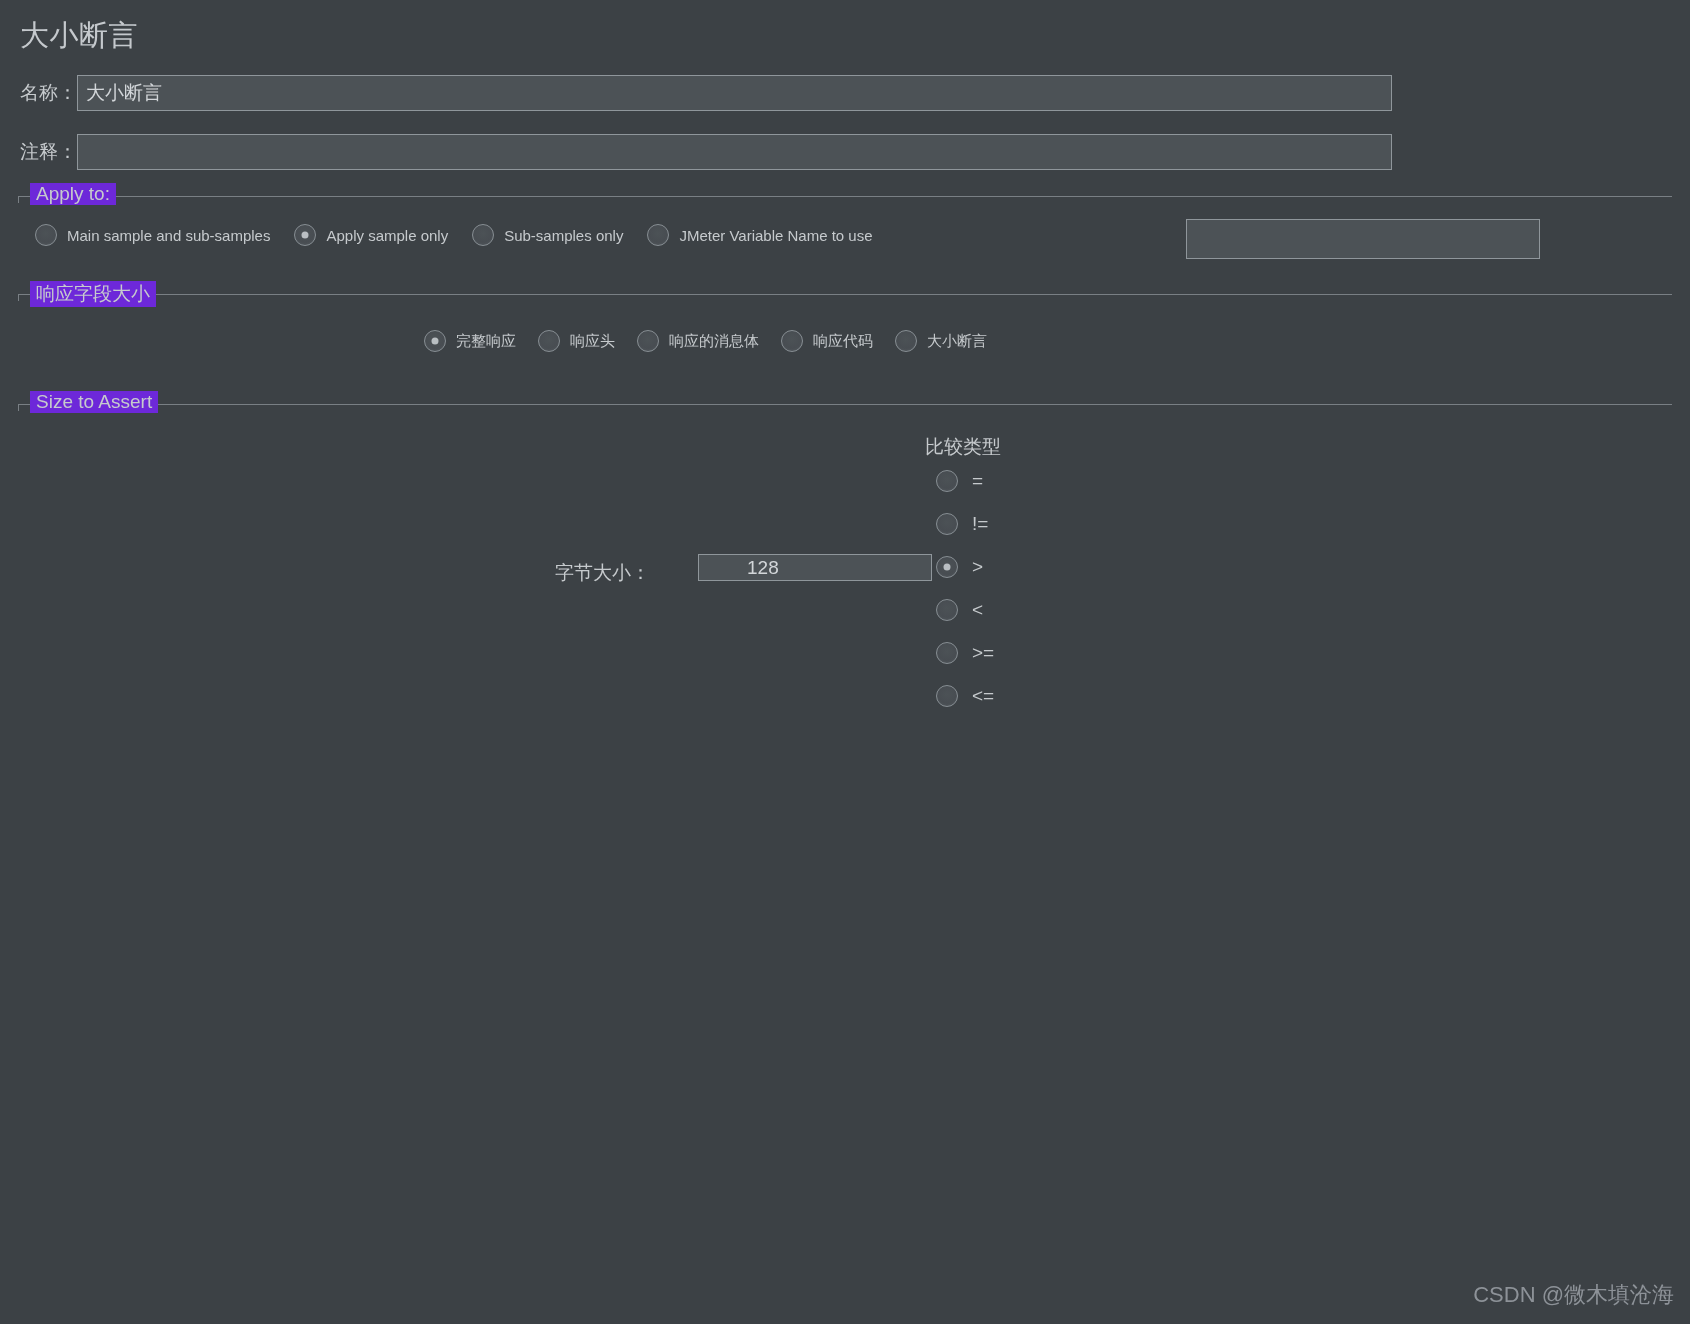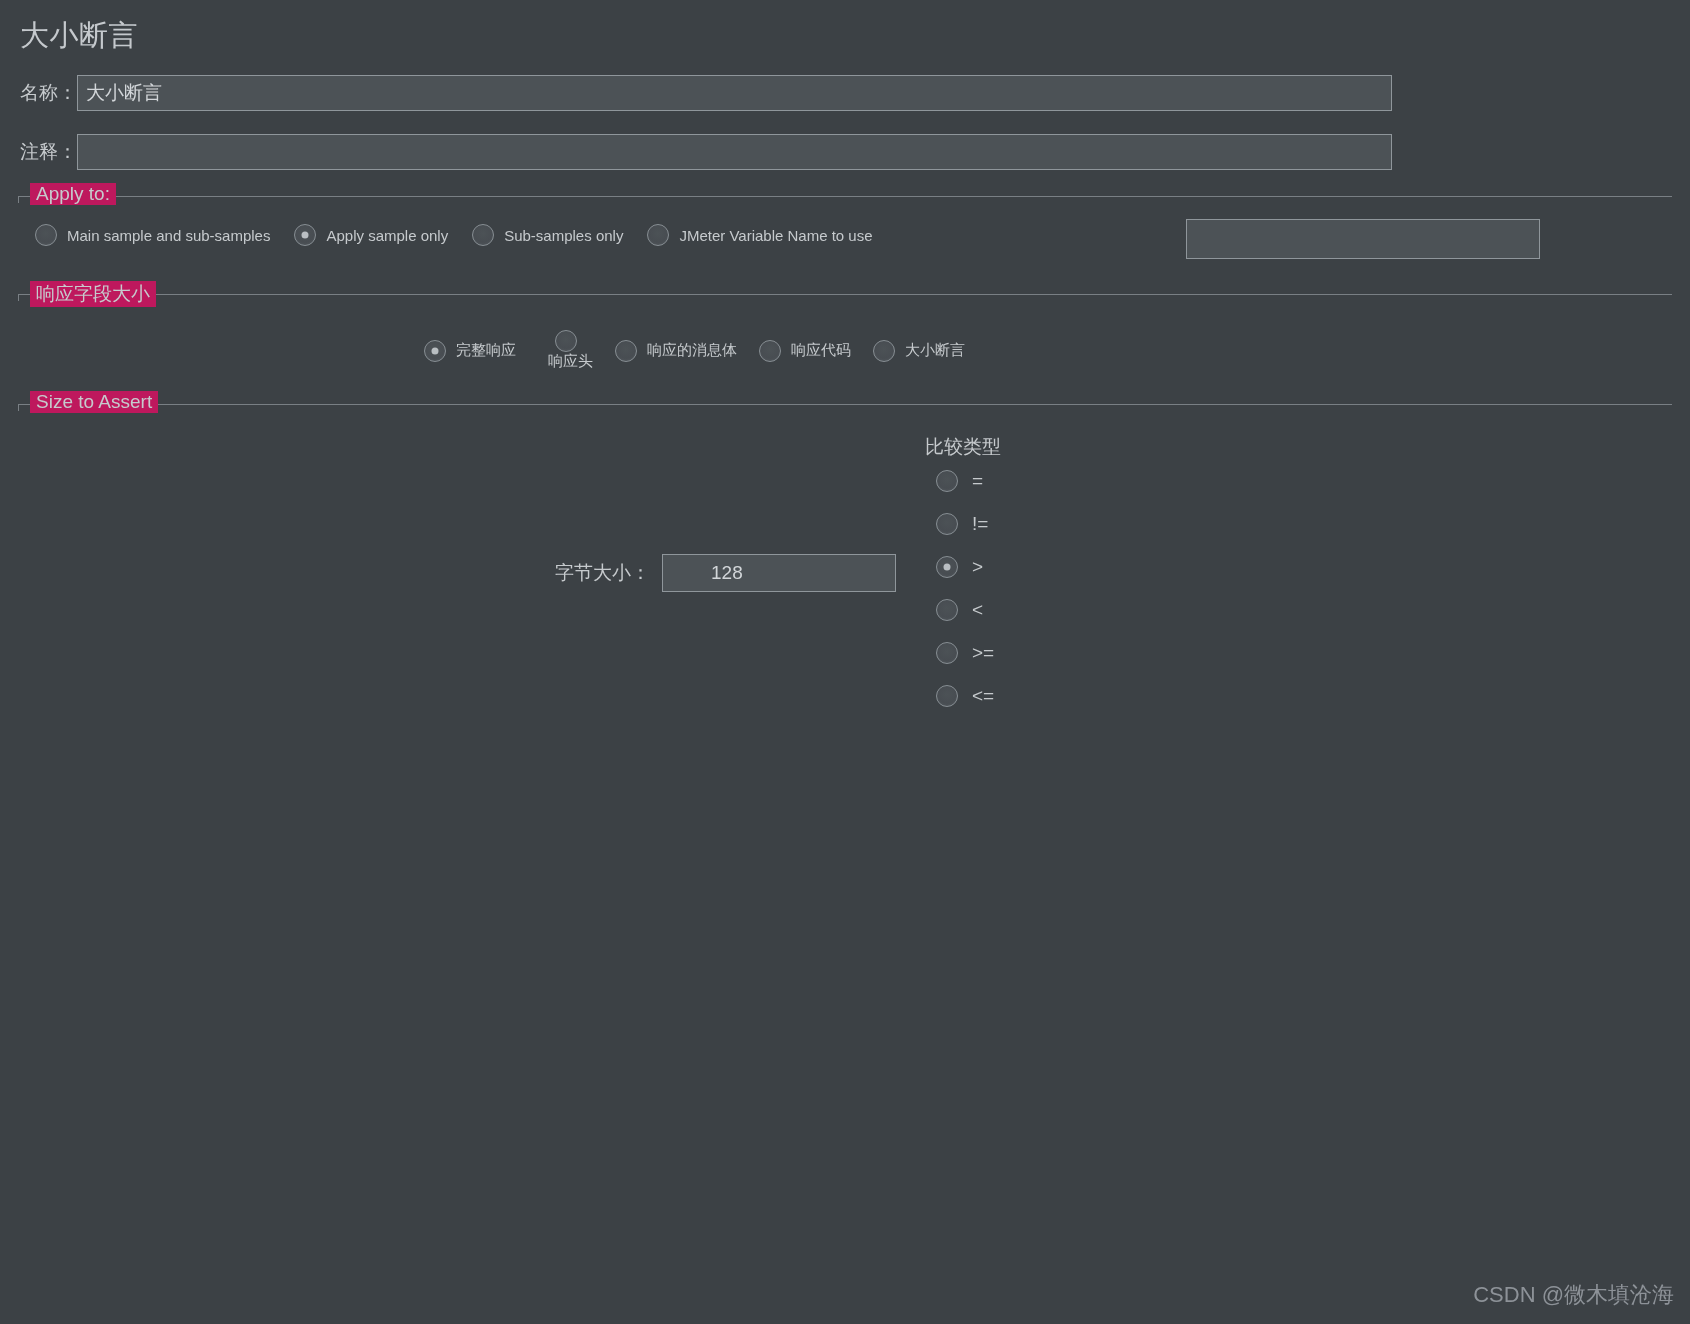--- a/index.html
+++ b/index.html
@@ -58,21 +58,21 @@
   
   .panel {
     position: absolute;
     left: 18px;
     box-sizing: border-box;
   }
   .panel-legend {
     position: absolute;
     top: -13px;
     left: 12px;
-    background: #be185d;
+    background: #6d28d9;
     padding: 0 6px;
     font-size: 19px;
     color: #c6cacd;
     white-space: nowrap;
   }
   .panel-border {
     position: absolute;
     left: 0;
     top: 0;
     width: 100%;
@@ -213,21 +213,21 @@
   <div class="panel-border"></div>
   <div class="panel-tick"></div>
   <div class="panel-legend">响应字段大小</div>
 </div>
 
 <div class="radio-group" style="left:424px; top:330px;">
   <div class="radio-item" style="margin-right:22px;">
     <span class="radio-dot checked"></span>
     <span class="radio-label">完整响应</span>
   </div>
-  <div class="radio-item" style="margin-right:22px;flex-direction:column;">
+  <div class="radio-item" style="margin-right:22px;">
     <span class="radio-dot"></span>
     <span class="radio-label">响应头</span>
   </div>
   <div class="radio-item" style="margin-right:22px;">
     <span class="radio-dot"></span>
     <span class="radio-label">响应的消息体</span>
   </div>
   <div class="radio-item" style="margin-right:22px;">
     <span class="radio-dot"></span>
     <span class="radio-label">响应代码</span>
@@ -267,15 +267,15 @@
     <span class="radio-dot"></span>
     <span class="cmp-op">&gt;=</span>
   </div>
   <div class="cmp-row">
     <span class="radio-dot"></span>
     <span class="cmp-op">&lt;=</span>
   </div>
 </div>
 
 <div class="byte-label" style="left:430px; top:560px; width:220px;">字节大小：</div>
-<input class="text-input" style="position: absolute; left: 662px; top: 554px; width: 234px; height: 38px; padding-left: 48px;" value="128">
+<input class="text-input" style="position: absolute; left: 698px; top: 554px; width: 234px; height: 27px; padding-left: 48px;" value="128">
 
 <div class="watermark">CSDN @微木填沧海</div>
 
 </body></html>

